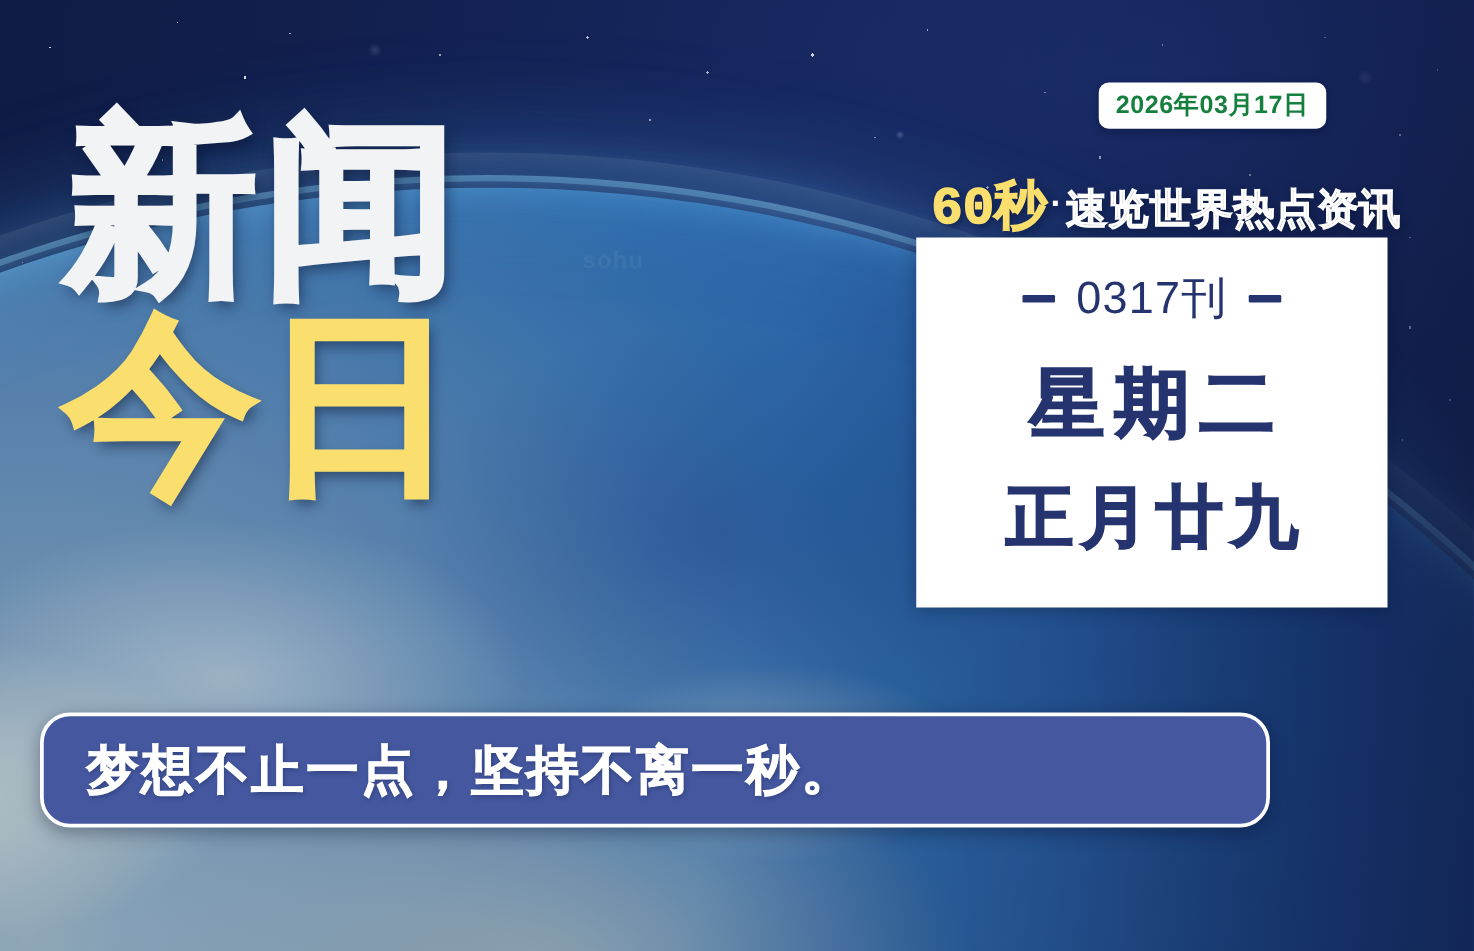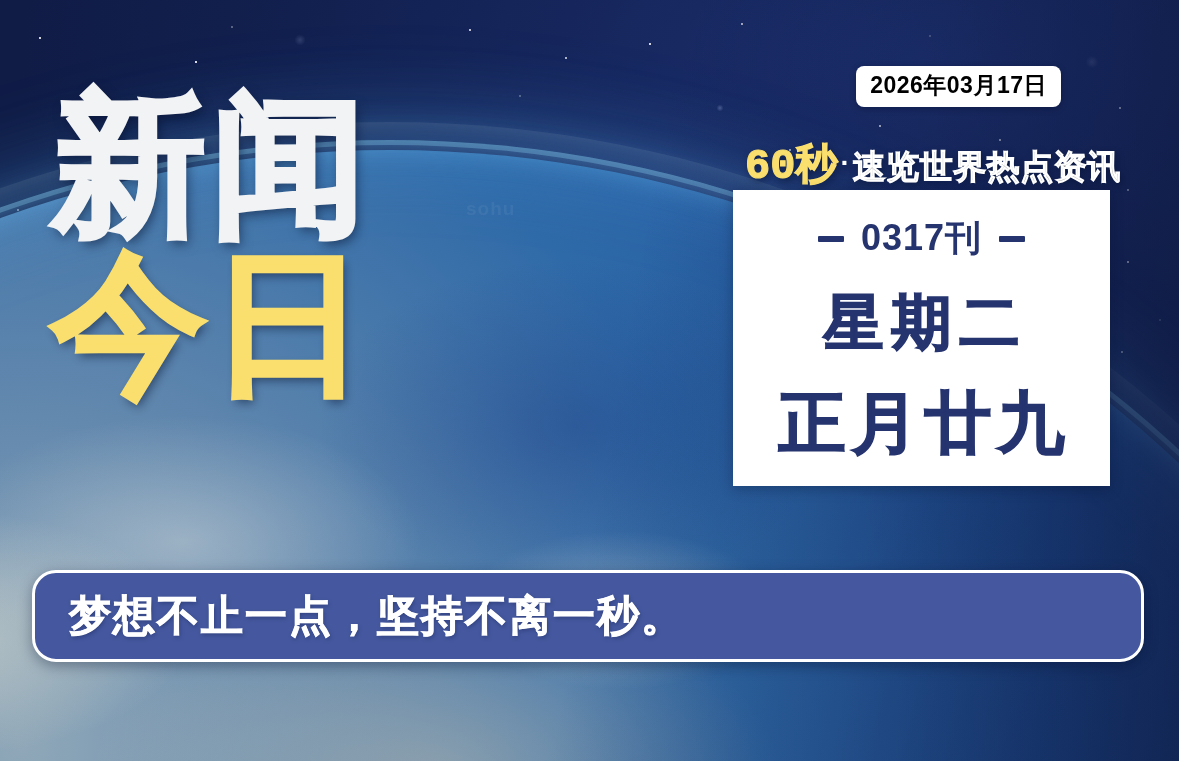--- a/index.html
+++ b/index.html
@@ -210,22 +210,22 @@
     left: 700px;
     top: 60px;
     width: 430px;
   }
 
   .date-pill {
     position: absolute;
     right: 69px;
     top: 6px;
     background: #ffffff;
-    color: #000000;
-    font-size: 23px;
+    color: #15803d;
+    font-size: 20px;
     font-weight: 700;
     letter-spacing: .5px;
     padding: 4px 14px 6px;
     border-radius: 8px;
     white-space: nowrap;
     box-shadow: 0 2px 6px rgba(4,12,40,.35);
   }
 
   .tagline {
     position: absolute;
@@ -280,53 +280,53 @@
   }
   .issue-dash {
     display: inline-block;
     width: 26px;
     height: 6px;
     background: #25346f;
     border-radius: 1px;
   }
   .issue-text {
     font-size: 36px;
-    font-weight: 700;
+    font-weight: 400;
     letter-spacing: 1px;
     color: #25346f;
     white-space: nowrap;
   }
   .weekday {
     margin-top: 20px;
     font-size: 60px;
     font-weight: 700;
     letter-spacing: 8px;
     color: #25346f;
     -webkit-text-stroke: 1.5px #25346f;
     white-space: nowrap;
     text-indent: 8px;
     text-align: right;
   }
   .lunar {
     margin-top: 14px;
-    font-size: 67px;
+    font-size: 54px;
     font-weight: 700;
     letter-spacing: 6px;
     color: #25346f;
     -webkit-text-stroke: 1.5px #25346f;
     white-space: nowrap;
     text-indent: 6px;
   }
 
   
   .quote-bar {
     position: absolute;
     left: 32px;
     top: 570px;
-    width: 1112px;
+    width: 984px;
     height: 92px;
     background: #45589f;
     border: 3px solid #ffffff;
     border-radius: 24px;
     display: flex;
     align-items: center;
     box-shadow: 0 4px 14px rgba(4,12,40,.35);
   }
   .quote-text {
     color: #ffffff;

